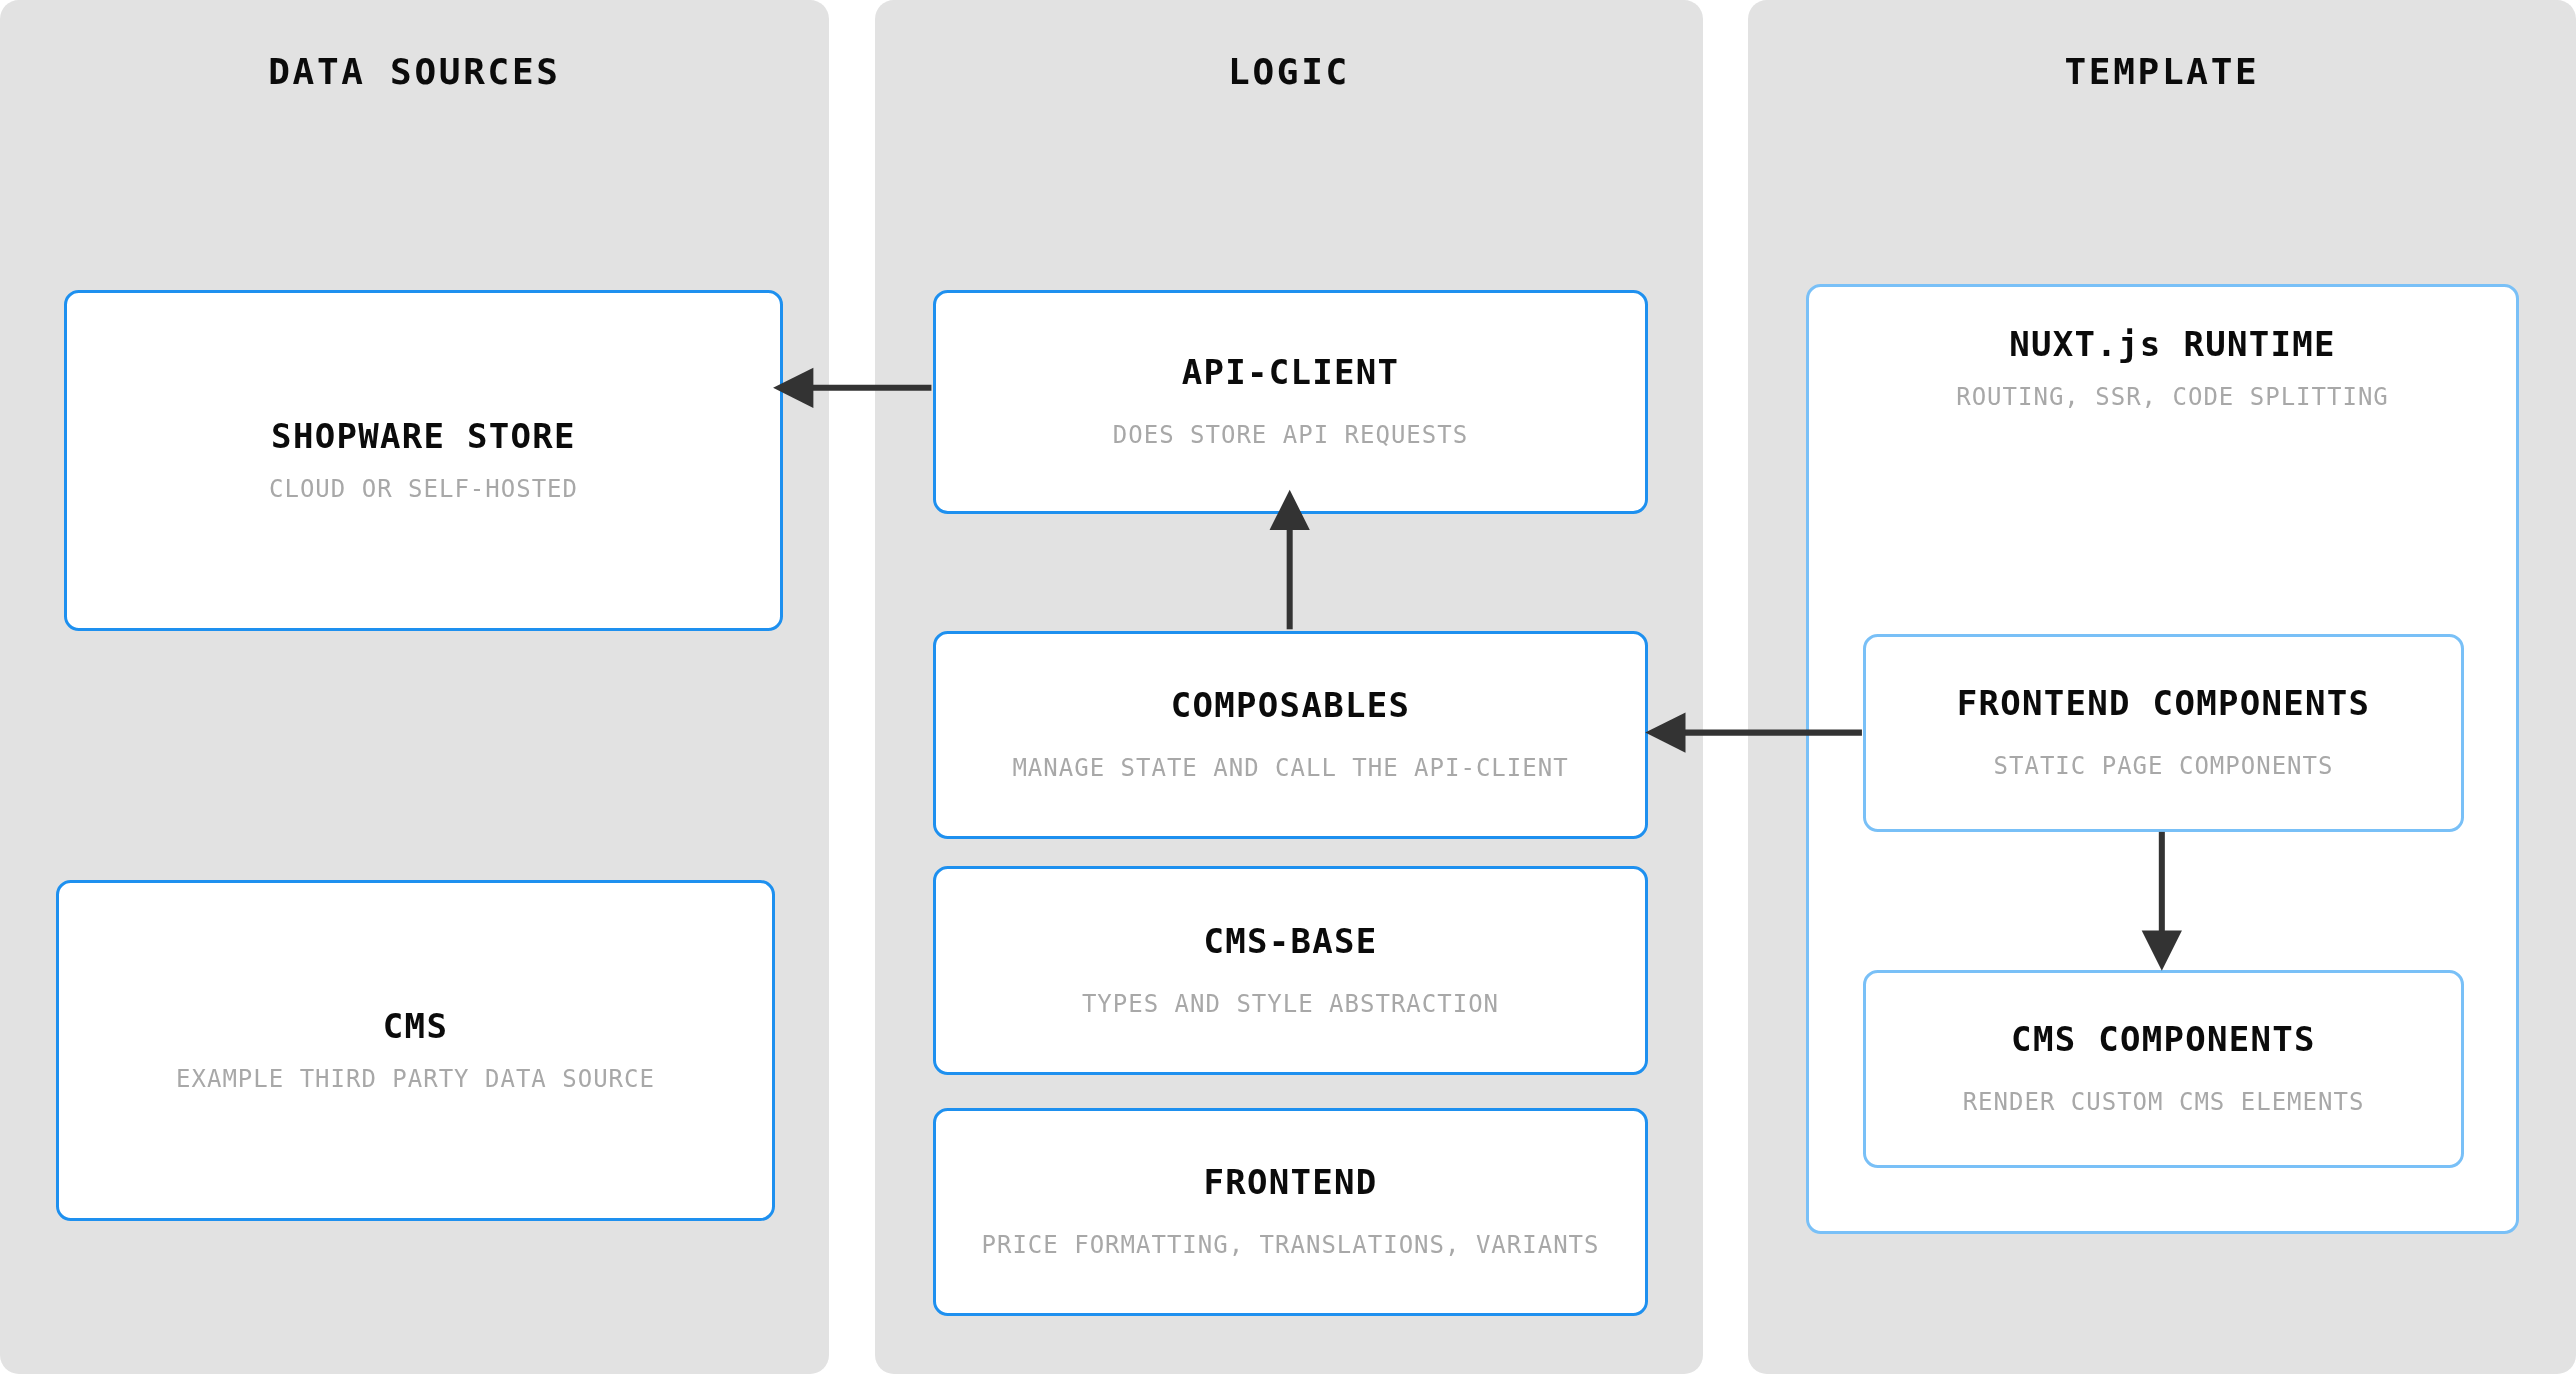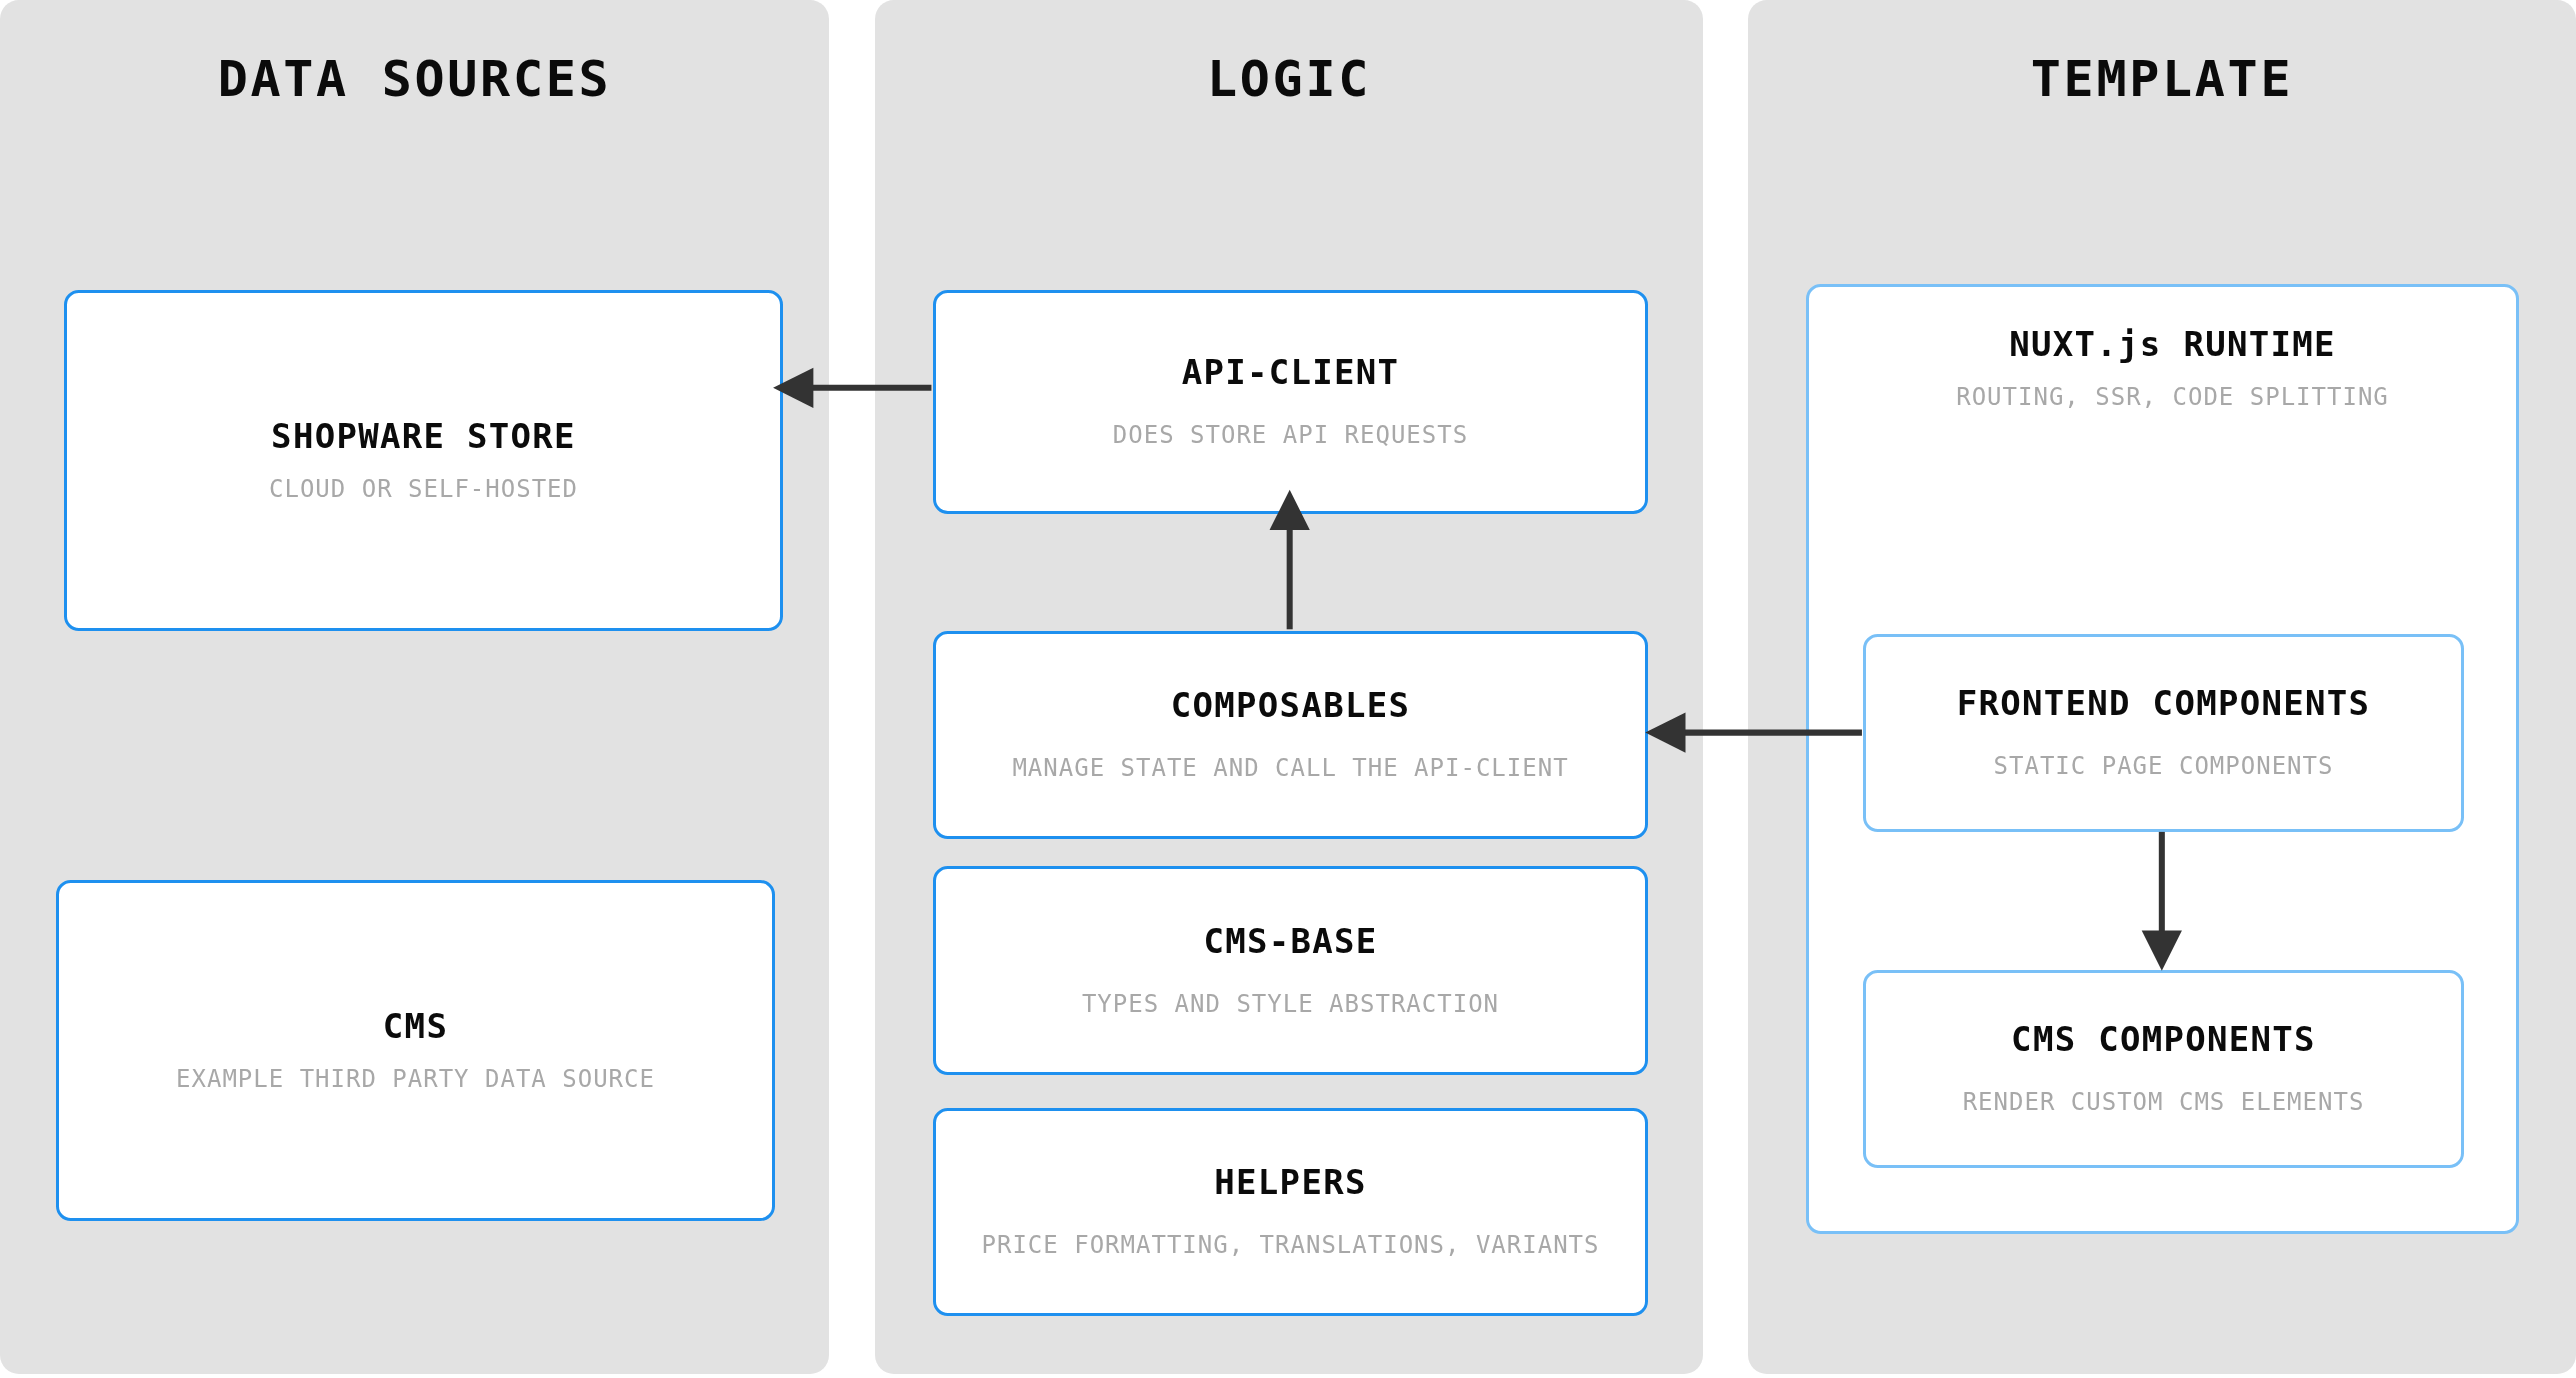--- a/index.html
+++ b/index.html
@@ -33,21 +33,21 @@
   #col-data    { left: 0px;    top: 0px; width: 829px; height: 1374px; }
   #col-logic   { left: 875px; top: 0px; width: 828px; height: 1374px; }
   #col-template{ left: 1748px; top: 0px; width: 828px; height: 1374px; }
 
   .column-title {
     position: absolute;
     left: 0;
     right: 0;
     top: 54px;
     text-align: center;
-    font-size: 50px;
+    font-size: 36px;
     font-weight: 700;
     letter-spacing: 2.7px;
     color: #0b0b0b;
     line-height: 1;
     white-space: nowrap;
   }
 
   
   .node {
     position: absolute;
@@ -146,21 +146,21 @@
     <div class="n-title">COMPOSABLES</div>
     <div class="n-sub">MANAGE STATE AND CALL THE API-CLIENT</div>
   </div>
 
   <div class="node tight" id="node-cms-base">
     <div class="n-title">CMS-BASE</div>
     <div class="n-sub">TYPES AND STYLE ABSTRACTION</div>
   </div>
 
   <div class="node tight" id="node-helpers">
-    <div class="n-title">HELPERS</div>
+    <div class="n-title">FRONTEND</div>
     <div class="n-sub">PRICE FORMATTING, TRANSLATIONS, VARIANTS</div>
   </div>
 
   <div class="column" id="col-template">
     <div class="column-title">TEMPLATE</div>
   </div>
 
   <div class="node outline-soft" id="node-nuxt">
     <div class="nuxt-head">
       <div class="n-title">NUXT.js RUNTIME</div>

